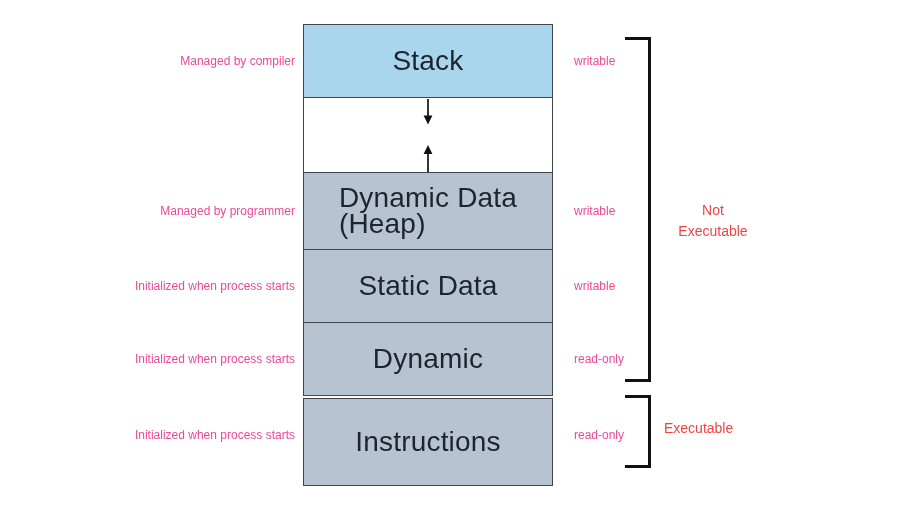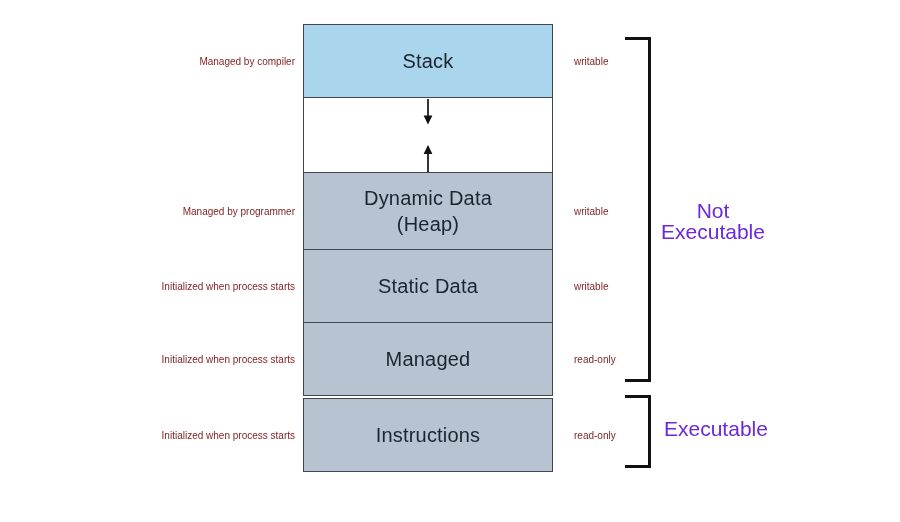--- a/index.html
+++ b/index.html
@@ -21,40 +21,39 @@
     background: var(--segment-bg);
     display: flex;
     align-items: center;
     justify-content: center;
   }
   .seg-stack        { top: 24px;  height: 74px; background: var(--stack-bg); }
   .seg-gap          { top: 97px;  height: 76px; background: #ffffff; }
   .seg-heap         { top: 172px; height: 78px; }
   .seg-static       { top: 249px; height: 74px; }
   .seg-literals     { top: 322px; height: 74px; }
-  .seg-instructions { top: 398px; height: 74px; }
+  .seg-instructions { top: 398px; height: 88px; }
   .seg-label {
-    font-size: 20px;
+    font-size: 28px;
     line-height: 26px;
-    text-align: center;
     white-space: pre-line;
     color: var(--text);
     letter-spacing: 0.2px;
   }
   
   .arrows { display: block; margin: 0 auto; }
   .arrows line   { stroke: #111111; stroke-width: 1.7px; }
   .arrows polygon{ fill: #111111; }
   
   .note {
     position: absolute;
     display: flex;
     align-items: center;
-    font-size: 10px;
-    color: #7f1d1d;
+    font-size: 12px;
+    color: #ec4899;
   }
   .note-left  { left: 45px;  width: 250px; justify-content: flex-end; text-align: right; }
   .note-right { left: 574px; width: 90px;  justify-content: flex-start; }
   .row-stack        { top: 24px;  height: 74px; }
   .row-heap         { top: 172px; height: 78px; text-align: right; }
   .row-static       { top: 249px; height: 74px; }
   .row-literals     { top: 322px; height: 74px; }
   .row-instructions { top: 398px; height: 74px; }
   
   .bracket {
@@ -63,23 +62,23 @@
     width: 26px;
     box-sizing: border-box;
     border: 3px solid var(--bracket);
     border-left: none;
   }
   .bracket-not-exec { top: 37px;  height: 345px; }
   .bracket-exec     { top: 395px; height: 73px;  }
   
   .group-label {
     position: absolute;
-    font-size: 21px;
+    font-size: 14px;
     line-height: 21px;
-    color: #6d28d9;
+    color: #ef4444;
     white-space: pre-line;
   }
   .gl-not-exec { left: 652px; top: 200px; width: 122px; text-align: center; }
   .gl-exec     { left: 664px; top: 418px; width: 122px; text-align: left; }
 </style>
 </head>
 <body>
 
 <div class="stage">
 
@@ -103,21 +102,21 @@
   <div class="seg seg-static">
     <div class="seg-label">Static Data</div>
   </div>
 
   <div class="seg seg-heap">
     <div class="seg-label">Dynamic Data
 (Heap)</div>
   </div>
 
   <div class="seg seg-literals">
-    <div class="seg-label">Managed</div>
+    <div class="seg-label">Dynamic</div>
   </div>
 
   <div class="seg seg-instructions">
     <div class="seg-label">Instructions</div>
   </div>
 
   <div class="note note-left row-stack">Managed by compiler</div>
   <div class="note note-left row-heap">Managed by programmer</div>
   <div class="note note-left row-static">Initialized when process starts</div>
   <div class="note note-left row-literals">Initialized when process starts</div>

